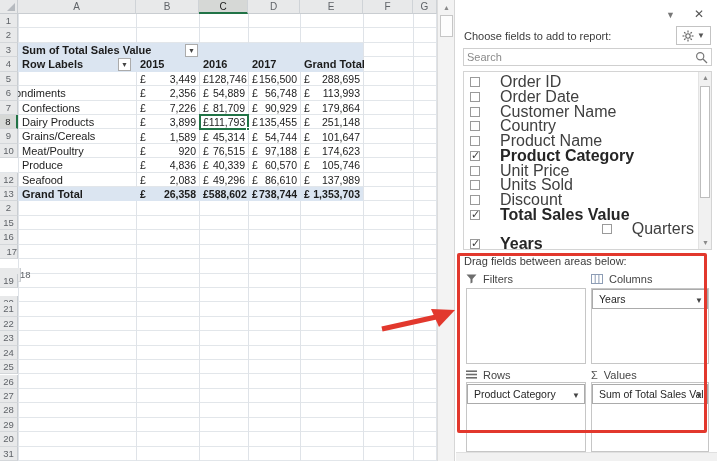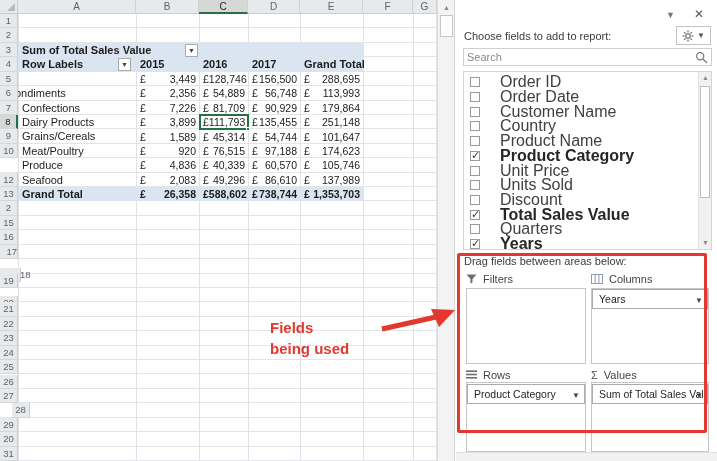--- a/index.html
+++ b/index.html
@@ -302,21 +302,21 @@
         <div class="rowh" style="top: 268px; height: 14.42px; line-height: 14.42px; padding-left: 20px;">18</div>
         <div class="rowh" style="top: 273.56px; height: 14.42px; line-height: 14.42px;">19</div>
         <div class="rowh" style="top: 296px; height: 14.42px; line-height: 14.42px;">20</div>
         <div class="rowh" style="top: 302.4px; height: 14.42px; line-height: 14.42px;">21</div>
         <div class="rowh" style="top: 316.82px; height: 14.42px; line-height: 14.42px;">22</div>
         <div class="rowh" style="top: 331.24px; height: 14.42px; line-height: 14.42px;">23</div>
         <div class="rowh" style="top: 345.66px; height: 14.42px; line-height: 14.42px;">24</div>
         <div class="rowh" style="top: 360.08px; height: 14.42px; line-height: 14.42px;">25</div>
         <div class="rowh" style="top: 374.5px; height: 14.42px; line-height: 14.42px;">26</div>
         <div class="rowh" style="top: 388.92px; height: 14.42px; line-height: 14.42px;">27</div>
-        <div class="rowh" style="top: 403.34px; height: 14.42px; line-height: 14.42px; margin-left: 12px;">28</div>
+        <div class="rowh" style="top: 403.34px; height: 14.42px; line-height: 14.42px;">28</div>
         <div class="rowh" style="top: 417.76px; height: 14.42px; line-height: 14.42px;">29</div>
         <div class="rowh" style="top: 432.18px; height: 14.42px; line-height: 14.42px;">20</div>
         <div class="rowh" style="top: 446.6px; height: 14.42px; line-height: 14.42px;">31</div>
       </div>
   </div>
 
   <div id="vscroll">
     <div class="sbtn" style="top:0;">▲</div>
     <div id="vthumb"></div>
   </div>
@@ -387,21 +387,21 @@
           <span class="flabel">Units Sold</span>
         </div>
         <div class="fitem" style="top: 120.6px;">
           <span class="fcheck"></span>
           <span class="flabel">Discount</span>
         </div>
         <div class="fitem on" style="top: 135.3px;">
           <span class="fcheck on"></span>
           <span class="flabel">Total Sales Value</span>
         </div>
-        <div class="fitem" style="top: 150px;">
+        <div class="fitem" style="top: 150px; justify-content: flex-end;">
           <span class="fcheck"></span>
           <span class="flabel">Quarters</span>
         </div>
         <div class="fitem on" style="top: 164.7px;">
           <span class="fcheck on"></span>
           <span class="flabel">Years</span>
         </div>
       </div>
     <div id="drag-lbl">Drag fields between areas below:</div>
 
@@ -440,22 +440,18 @@
     <div class="qbox" style="left:135px; top:382px; width:118px; height:70px;"></div>
     <div id="chips">
         <div class="chip" style="left: 136px; top: 289px; width: 116px;">Years<span class="ccaret">▼</span></div>
         <div class="chip" style="left: 11px; top: 384px; width: 118px;">Product Category<span class="ccaret">▼</span></div>
         <div class="chip" style="left: 136px; top: 384px; width: 116px;">Sum of Total Sales Value<span class="ccaret">▼</span></div>
       </div>
     <div id="pane-bottom"></div>
   </div>
 
   <div id="ann-rect"></div>
-  <div id="ann-text">
-    <div>Fields</div>
-    <div>being used</div>
-  </div>
   <svg id="ann-arrow" width="717" height="461" viewBox="0 0 717 461">
     <line x1="382" y1="329" x2="436" y2="317" stroke="#e2382d" stroke-width="5"></line>
     <polygon points="455,310 431,309 439,327" fill="#e2382d"></polygon>
   </svg>
 
 </div>
 
 </body></html>

